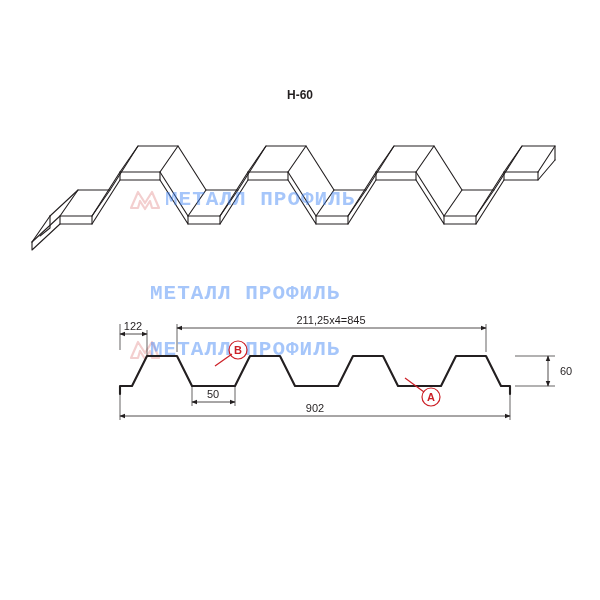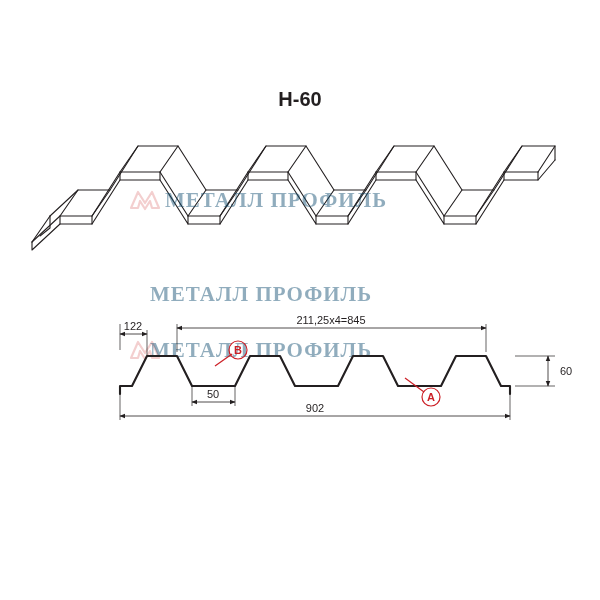--- a/index.html
+++ b/index.html
@@ -29,21 +29,21 @@
     font-size: 30px;
     font-weight: bold;
     letter-spacing: 0.5px;
   }
   .subtitle {
     position: absolute;
     top: 88px;
     left: 0;
     width: 600px;
     text-align: center;
-    font-size: 20px;
+    font-size: 12px;
     font-weight: bold;
   }
   .footer {
     position: absolute;
     top: 530px;
     left: 0;
     width: 600px;
     text-align: center;
     font-size: 13px;
     font-weight: bold;
@@ -60,23 +60,23 @@
     position: absolute;
     top: 310px;
     left: 10px;
     width: 580px;
     height: 140px;
   }
   svg { display: block; }
 
   .wm {
     position: absolute;
-    font-family: Liberation Serif, serif;
-    font-weight: bold;
-    color: #0c4a6e;
+    font-family: Liberation Mono, monospace;
+    font-weight: bold;
+    color: #3b82f6;
     opacity: 0.45;
     white-space: nowrap;
     pointer-events: none;
     user-select: none;
   }
   .wm1 {
     top: 188px;
     left: 165px;
     font-size: 21px;
     letter-spacing: 1px;

